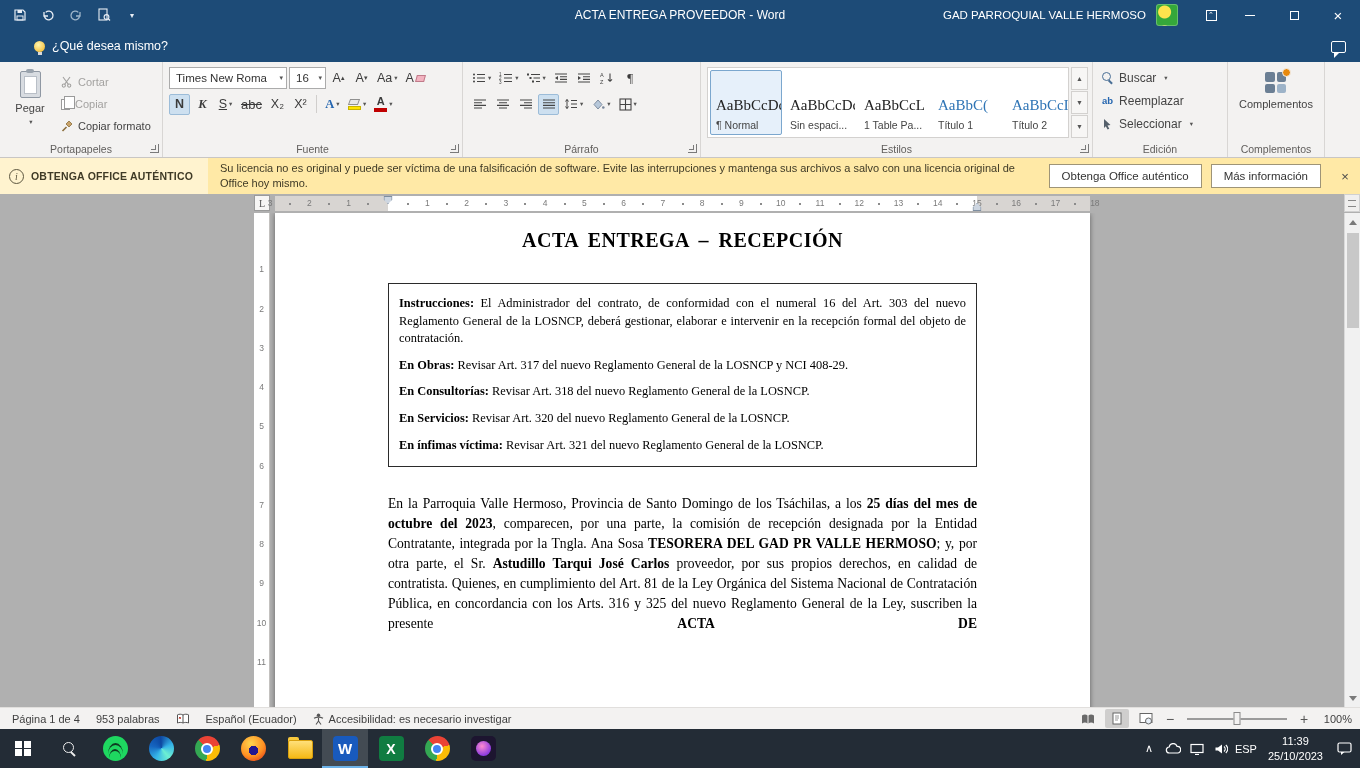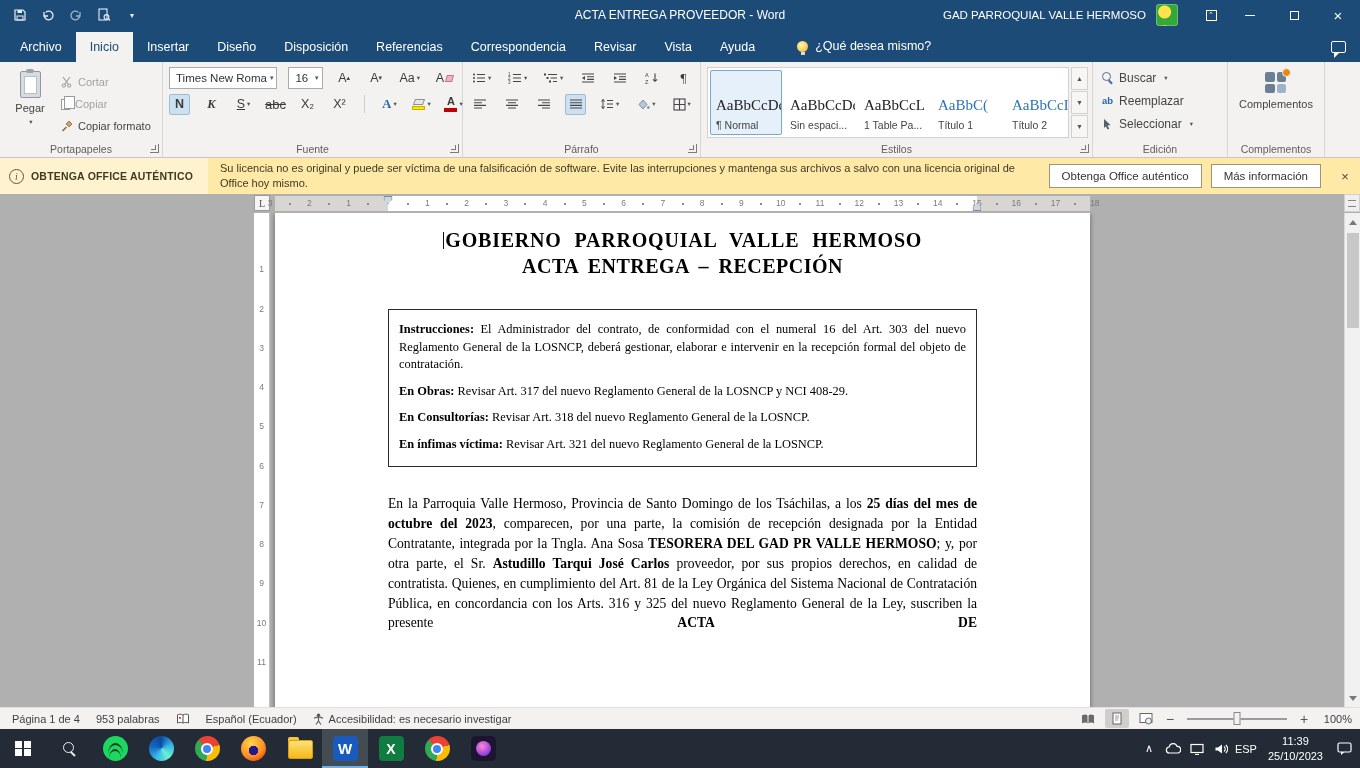--- a/index.html
+++ b/index.html
@@ -31,21 +31,21 @@
 .bulb::after{content:"";position:absolute;left:3.5px;bottom:-3px;width:4px;height:3px;background:#d9d9d9}
 .comment-ic{position:absolute;right:14px;bottom:9px;width:15px;height:12px;border:1.4px solid #fff;border-radius:2px}
 .comment-ic::after{content:"";position:absolute;left:2px;bottom:-6px;border:3px solid transparent;border-top-color:#fff;border-left-color:#fff}
 
 
 .ribbon{height:96px;background:#f3f2f1;flex:none;display:flex;border-bottom:1px solid #c8c6c4}
 .rgroup{position:relative;display:flex;flex-direction:column;flex:none;border-right:1px solid #d8d6d4;padding:3px 3px 17px}
 .glabel{position:absolute;bottom:2px;left:0;right:0;text-align:center;font-size:10.5px;color:#605e5c;white-space:nowrap}
 .dlauncher{position:absolute;right:3px;bottom:4px;width:9px;height:9px;border-right:1.5px solid #7a7a7a;border-bottom:1.5px solid #7a7a7a}
 .dlauncher::after{content:"";position:absolute;right:2px;bottom:2px;width:4px;height:4px;border-right:1.5px solid #7a7a7a;border-bottom:1.5px solid #7a7a7a}
-.frow{display:flex;align-items:center;gap:11px;padding:2px 3px;height:26px}
+.frow{display:flex;align-items:center;gap:2px;padding:2px 3px;height:26px}
 .rbtn{min-width:21px;height:21px;display:inline-flex;align-items:center;justify-content:center;font-size:12.5px;color:#3b3b3b;border-radius:2px;padding:0 2px;position:relative;border:1px solid transparent}
 .rbtn.on{background:#cde0f0;border-color:#9cbcd8}
 .car{font-size:6.5px;color:#555;margin-left:2px}
 .vdiv{width:1px;height:18px;background:#d0cecc;margin:0 3px;flex:none}
 .pic{flex:none;display:block}
 
 
 .g-clip{width:163px;flex-direction:row}
 .pastebtn{width:54px;display:flex;flex-direction:column;align-items:center;justify-content:flex-start;gap:4px;font-size:11px;color:#444;padding-top:6px}
 .clipicon{width:21px;height:27px;background:#d8dce1;border:1px solid #8f98a3;border-radius:2px;position:relative}
@@ -240,32 +240,20 @@
       <span class="winbtn">
           <span class="maxbox"></span>
         </span>
       <span class="winbtn">
           <span class="closex">×</span>
         </span>
     </div>
   </div>
 
   <div class="tabsrow">
-    <div id="ribbon-tabs">
-        <div class="rtab">Archivo</div>
-        <div class="rtab active">Inicio</div>
-        <div class="rtab">Insertar</div>
-        <div class="rtab">Diseño</div>
-        <div class="rtab">Disposición</div>
-        <div class="rtab">Referencias</div>
-        <div class="rtab">Correspondencia</div>
-        <div class="rtab">Revisar</div>
-        <div class="rtab">Vista</div>
-        <div class="rtab">Ayuda</div>
-      </div>
     <div class="tellme">
       <span class="bulb"></span>
       <span>¿Qué desea mismo?</span>
     </div>
     <span class="comment-ic"></span>
   </div>
 
   <div class="ribbon">
 
     <div class="rgroup g-clip">
@@ -534,26 +522,26 @@
       <span id="hruler-nums"><span class="rnum" style="left: -4.81px;">3</span><span class="rnum" style="left: 34.46px;">2</span><span class="rnum" style="left: 73.73px;">1</span><span class="rnum" style="left: 152.27px;">1</span><span class="rnum" style="left: 191.54px;">2</span><span class="rnum" style="left: 230.81px;">3</span><span class="rnum" style="left: 270.08px;">4</span><span class="rnum" style="left: 309.35px;">5</span><span class="rnum" style="left: 348.62px;">6</span><span class="rnum" style="left: 387.89px;">7</span><span class="rnum" style="left: 427.16px;">8</span><span class="rnum" style="left: 466.43px;">9</span><span class="rnum" style="left: 505.7px;">10</span><span class="rnum" style="left: 544.97px;">11</span><span class="rnum" style="left: 584.24px;">12</span><span class="rnum" style="left: 623.51px;">13</span><span class="rnum" style="left: 662.78px;">14</span><span class="rnum" style="left: 702.05px;">15</span><span class="rnum" style="left: 741.32px;">16</span><span class="rnum" style="left: 780.59px;">17</span><span class="rnum" style="left: 819.86px;">18</span><span class="rdot" style="left: 14.825px;"></span><span class="rdot" style="left: 54.095px;"></span><span class="rdot" style="left: 93.365px;"></span><span class="rdot" style="left: 132.635px;"></span><span class="rdot" style="left: 171.905px;"></span><span class="rdot" style="left: 211.175px;"></span><span class="rdot" style="left: 250.445px;"></span><span class="rdot" style="left: 289.715px;"></span><span class="rdot" style="left: 328.985px;"></span><span class="rdot" style="left: 368.255px;"></span><span class="rdot" style="left: 407.525px;"></span><span class="rdot" style="left: 446.795px;"></span><span class="rdot" style="left: 486.065px;"></span><span class="rdot" style="left: 525.335px;"></span><span class="rdot" style="left: 564.605px;"></span><span class="rdot" style="left: 603.875px;"></span><span class="rdot" style="left: 643.145px;"></span><span class="rdot" style="left: 682.415px;"></span><span class="rdot" style="left: 721.685px;"></span><span class="rdot" style="left: 760.955px;"></span><span class="rdot" style="left: 800.225px;"></span></span>
       <span class="ind-left"></span>
       <span class="ind-right"></span>
     </div>
     <span class="rulbtn"></span>
   </div>
 
   <div class="docarea">
     <div class="vruler"><span id="vruler-nums"><span class="vnum" style="top: 51.27px;">1</span><span class="vnum" style="top: 90.54px;">2</span><span class="vnum" style="top: 129.81px;">3</span><span class="vnum" style="top: 169.08px;">4</span><span class="vnum" style="top: 208.35px;">5</span><span class="vnum" style="top: 247.62px;">6</span><span class="vnum" style="top: 286.89px;">7</span><span class="vnum" style="top: 326.16px;">8</span><span class="vnum" style="top: 365.43px;">9</span><span class="vnum" style="top: 404.7px;">10</span><span class="vnum" style="top: 443.97px;">11</span></span></div>
     <div class="page">
-      <div class="dtitle"><span class="caretline"></span><span>GOBIERNO PARROQUIAL VALLE HERMOSO</span></div>
       <div class="dtitle2">ACTA ENTREGA – RECEPCIÓN</div>
       <div class="instrbox" id="box-paras">
           <p class="boxp"><b>Instrucciones:</b> El Administrador del contrato, de conformidad con el numeral 16 del Art. 303 del nuevo Reglamento General de la LOSNCP,  deberá gestionar, elaborar e intervenir en la recepción formal del objeto de contratación.</p>
           <p class="boxp"><b>En Obras:</b> Revisar Art. 317 del nuevo Reglamento General de la LOSNCP y NCI 408-29.</p>
           <p class="boxp"><b>En Consultorías:</b> Revisar Art. 318 del nuevo Reglamento General de la LOSNCP.</p>
+          <p class="boxp"><b>En Servicios:</b> Revisar Art. 320 del nuevo Reglamento General de la LOSNCP.</p>
           <p class="boxp"><b>En ínfimas víctima:</b> Revisar Art. 321 del nuevo Reglamento General de la LOSNCP.</p>
         </div>
       <p class="bodyp" id="body-para"><span>En la Parroquia Valle Hermoso, Provincia de Santo Domingo de los Tsáchilas, a los </span><b>25 días del mes de octubre del 2023</b><span>, comparecen, por una parte, la comisión de recepción designada por la Entidad Contratante, integrada por la Tngla.  Ana Sosa </span><b>TESORERA DEL GAD PR VALLE HERMOSO</b><span>; y, por otra parte, el Sr. </span><b>Astudillo Tarqui José Carlos</b><span> proveedor, por sus propios derechos, en calidad de contratista. Quienes, en cumplimiento del Art. 81 de la Ley Orgánica del Sistema Nacional de Contratación Pública, en concordancia con los Arts. 316 y 325 del nuevo Reglamento General de la Ley, suscriben la presente </span><b>ACTA DE</b></p>
     </div>
     <div class="vscroll">
       <span class="sarrow up">
           <span class="tri-up"></span>
         </span>
       <span class="sthumb"></span>
       <span class="sarrow down">

